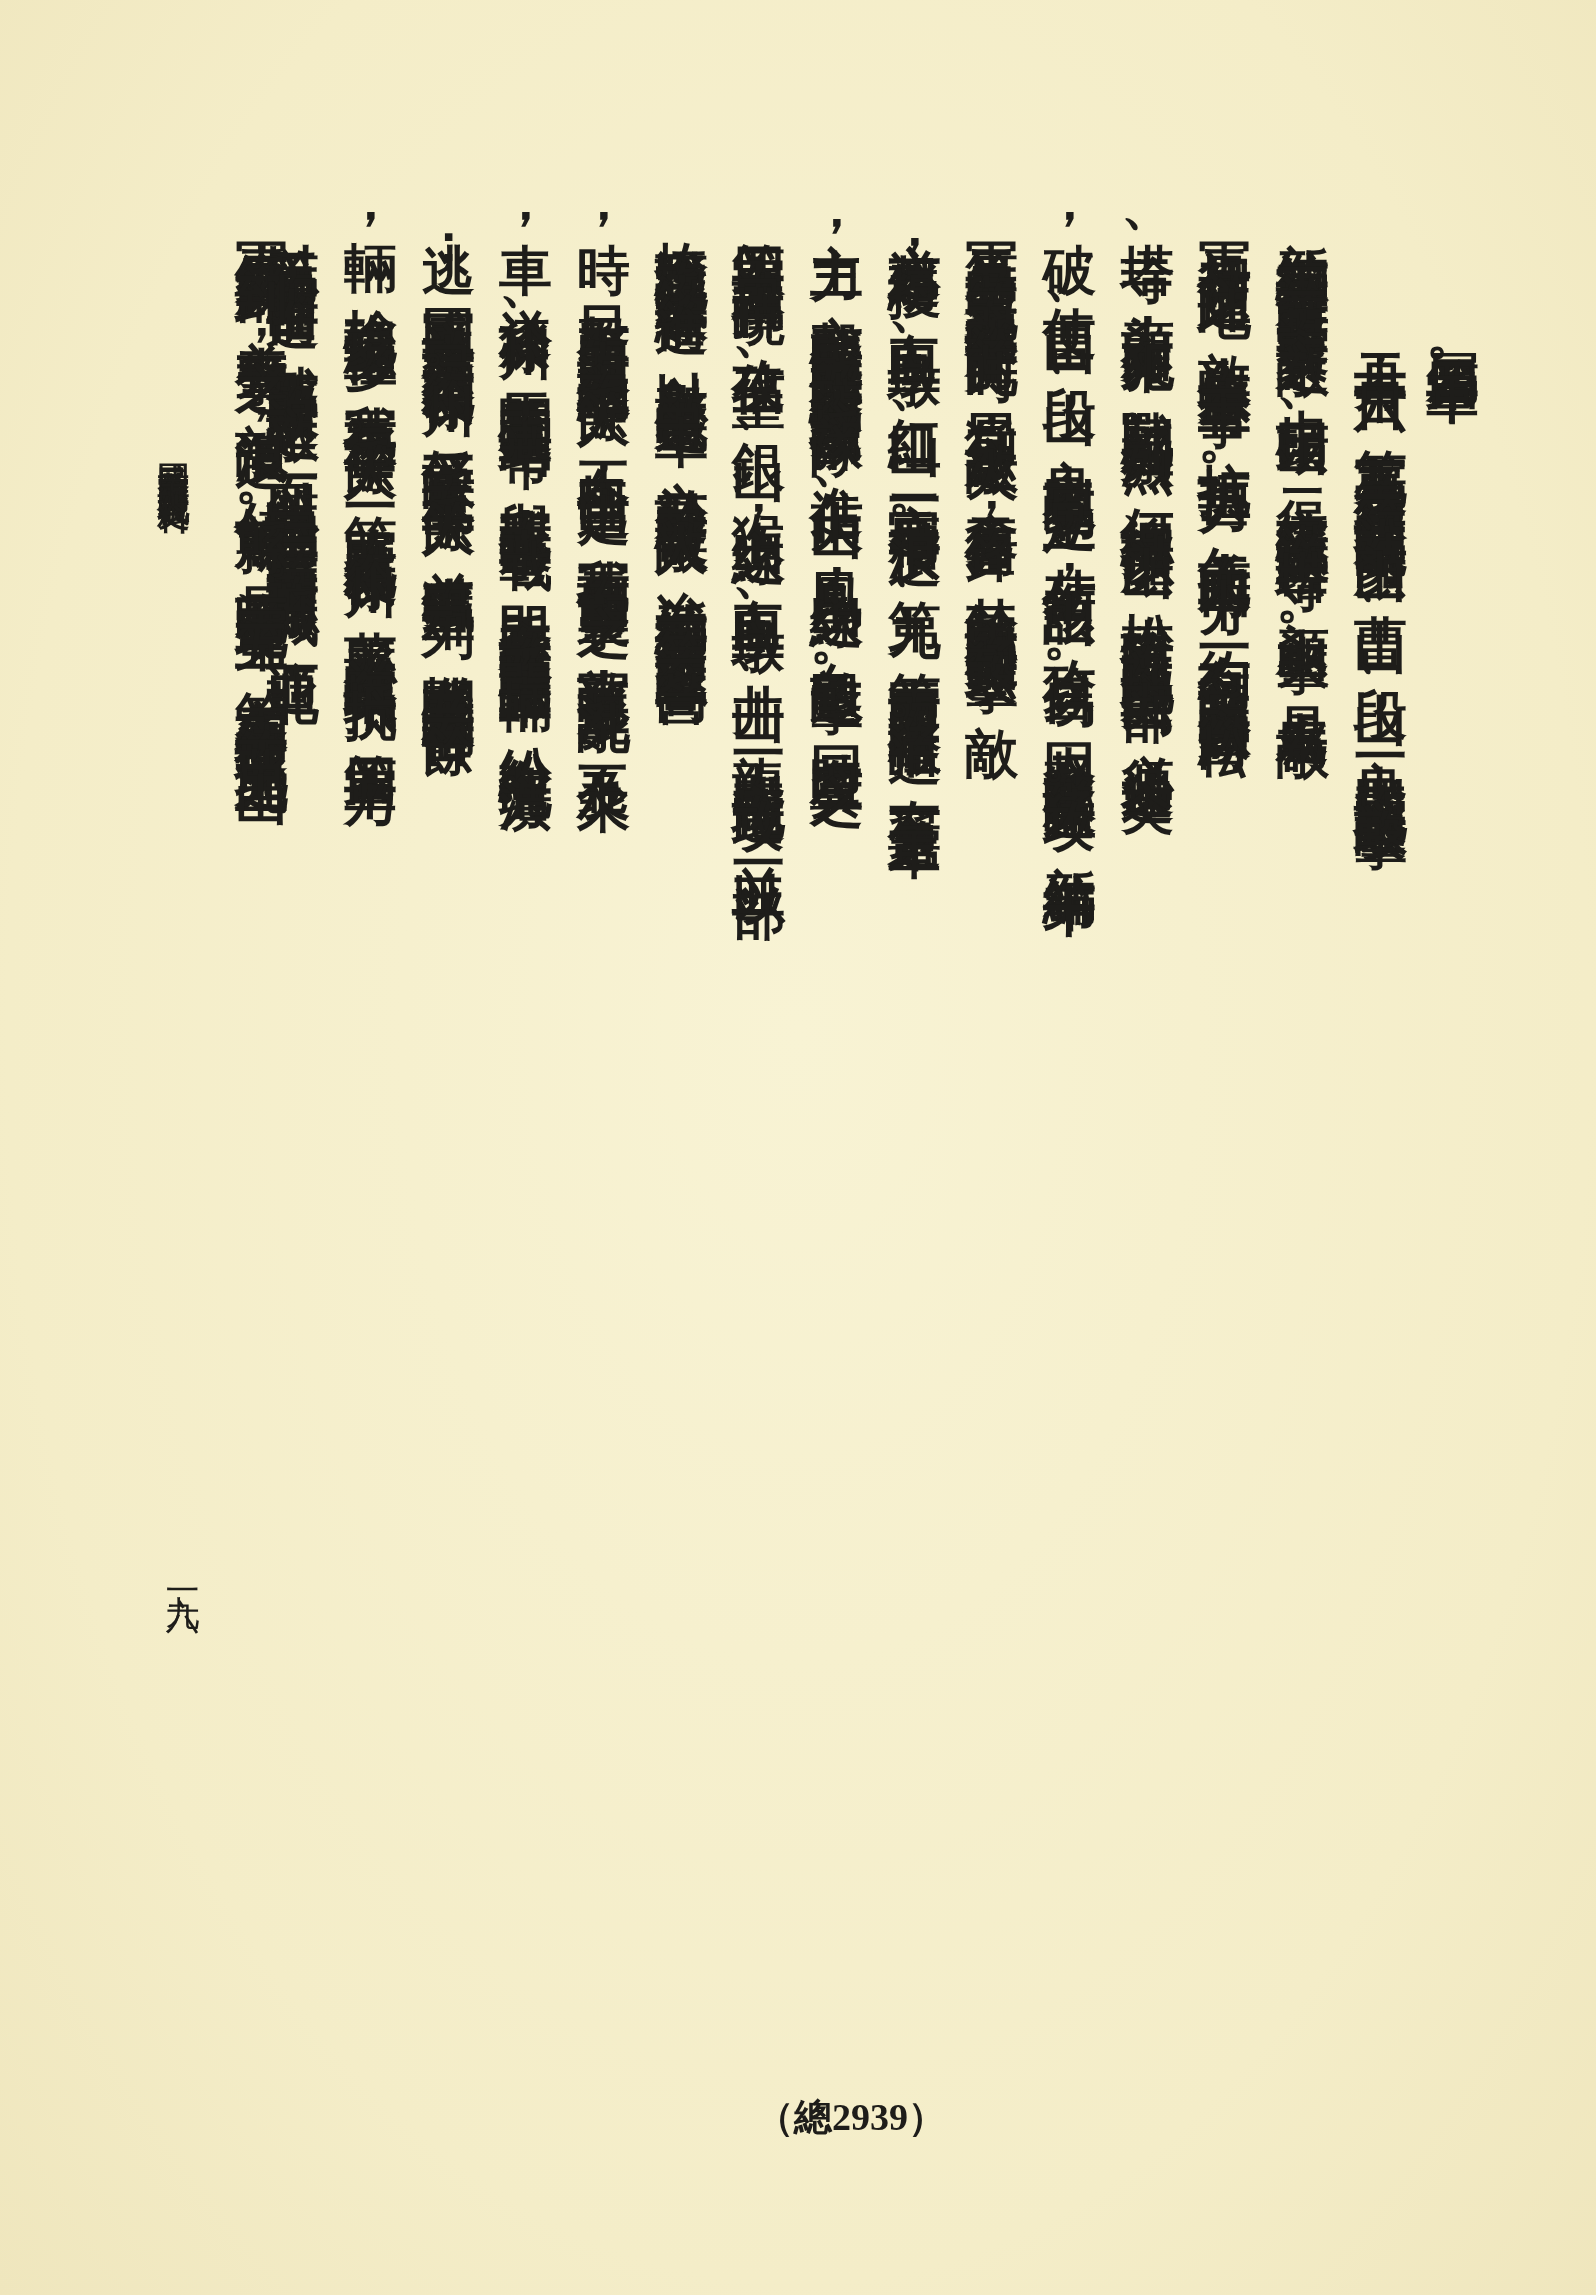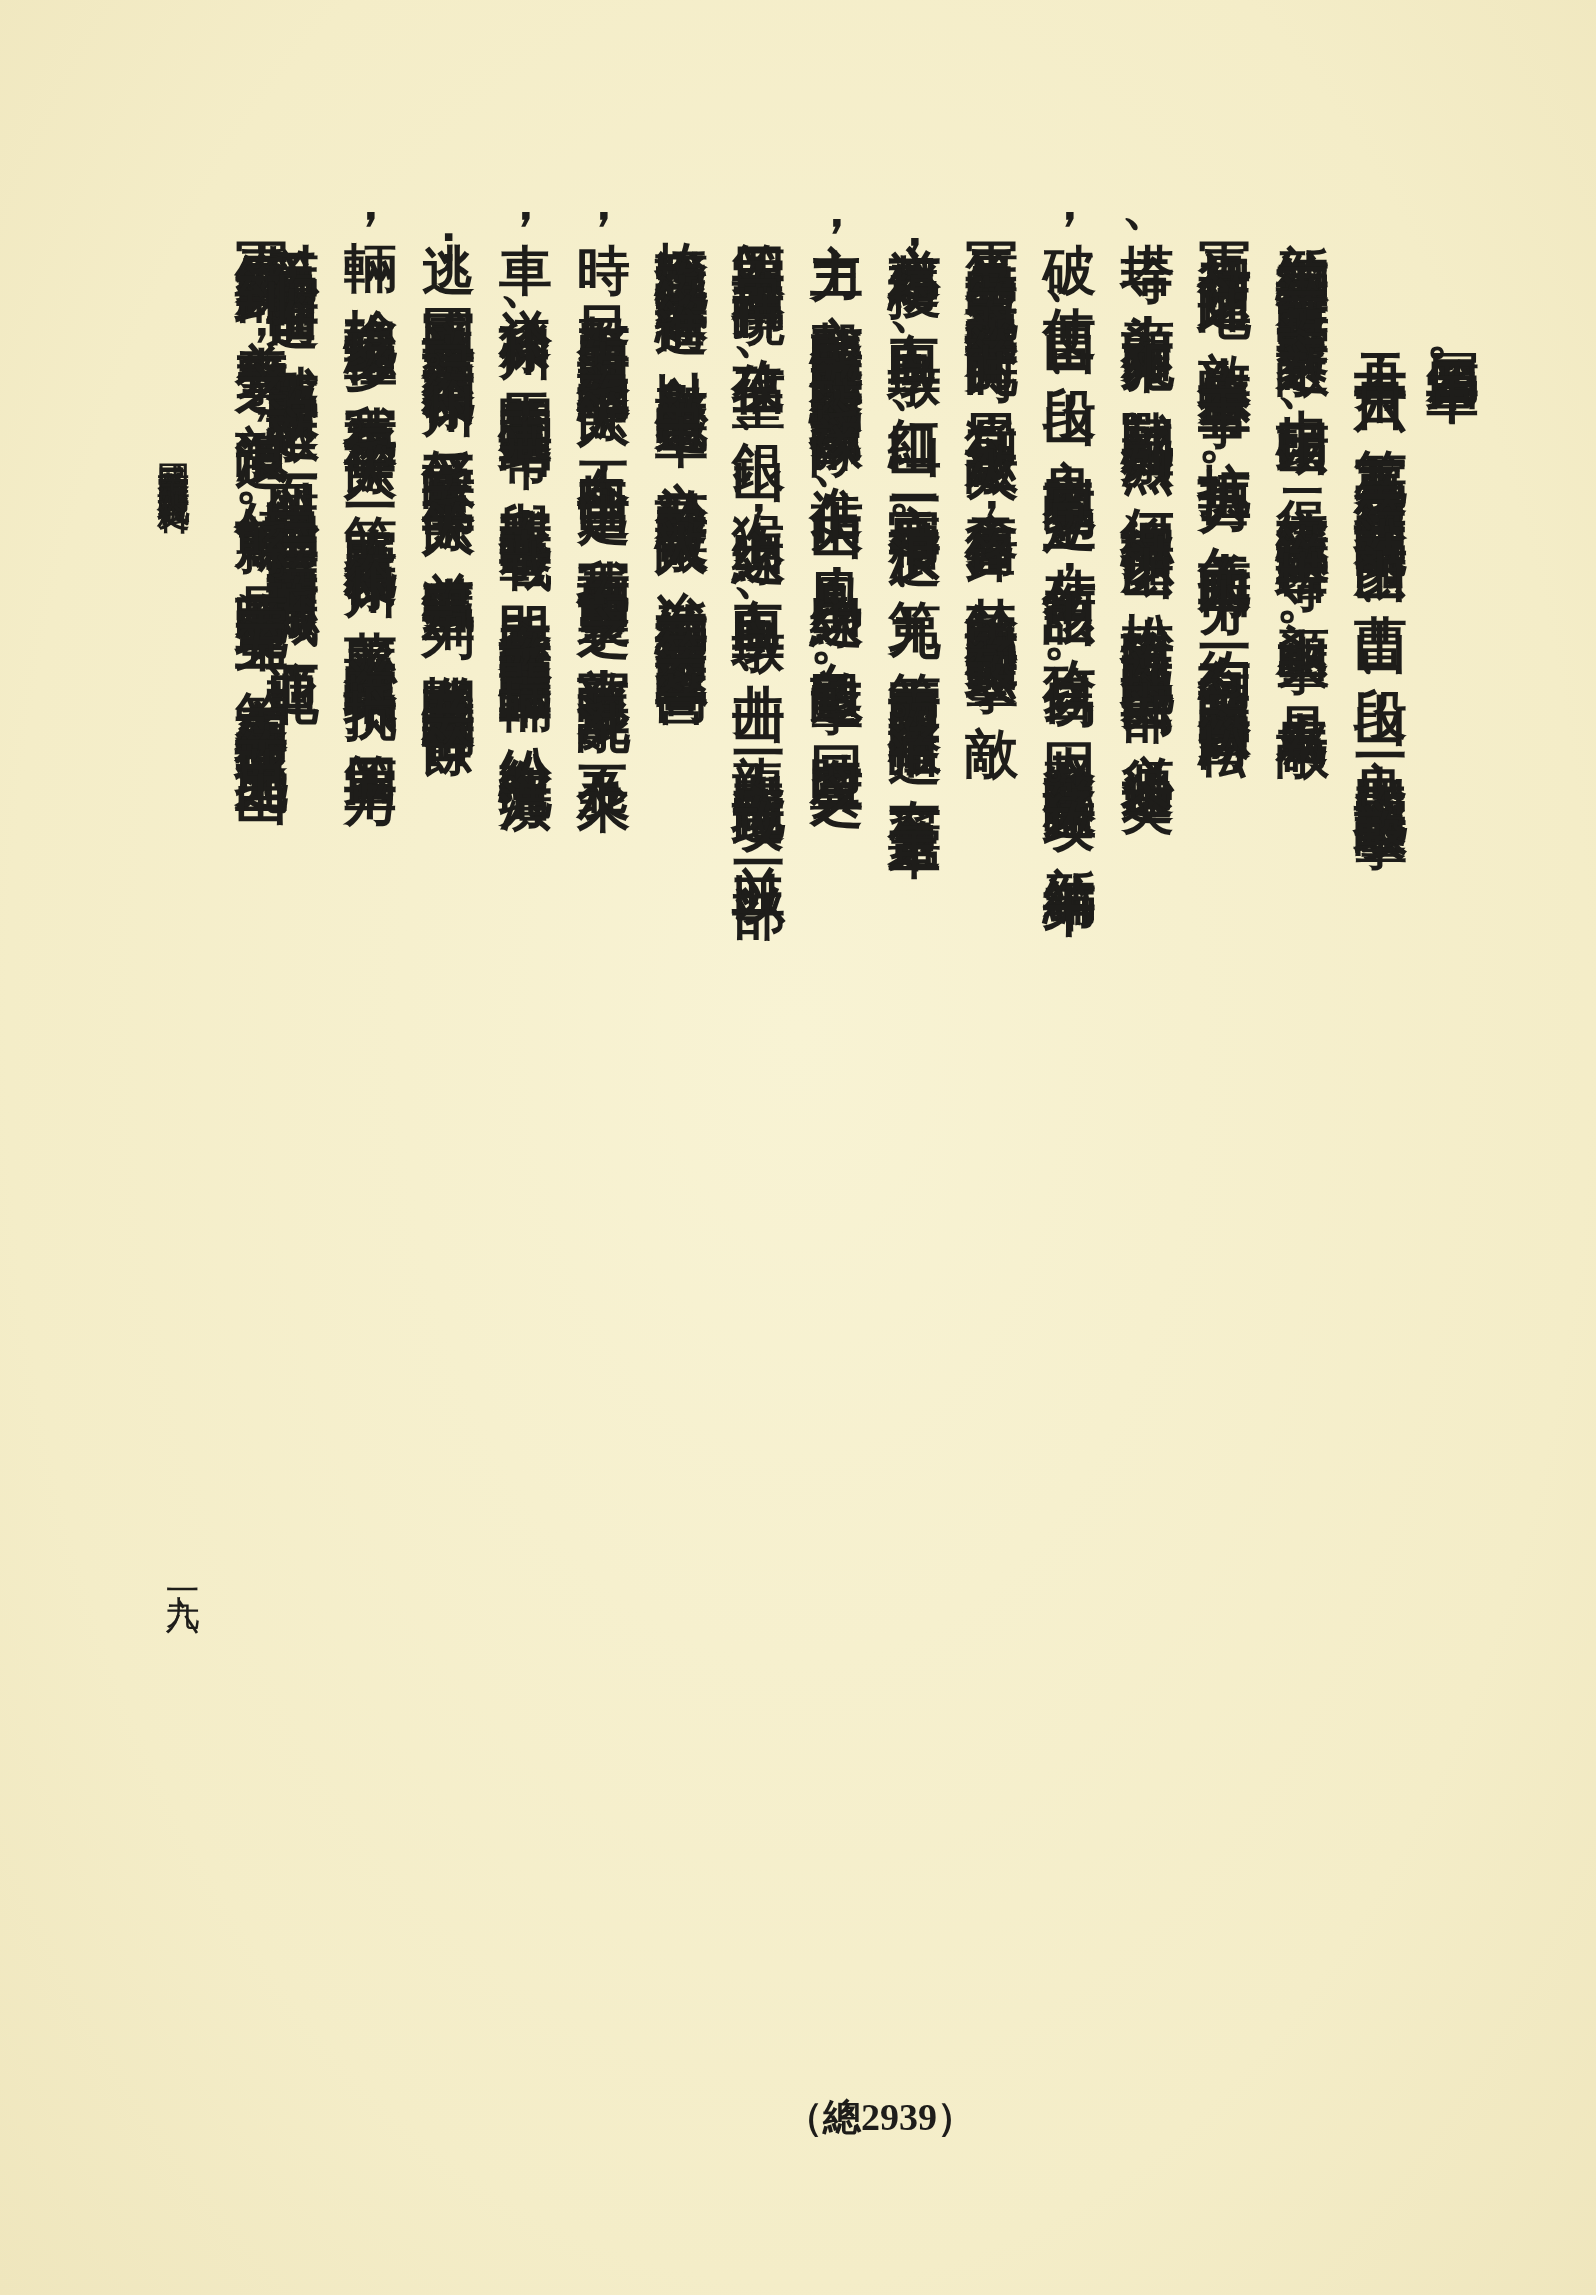--- a/index.html
+++ b/index.html
@@ -41,21 +41,21 @@
   .folio {
     position: absolute;
     left: 162px; top: 1574px;
     writing-mode: vertical-rl;
     text-orientation: upright;
     font-size: 34px;
     letter-spacing: 1.9px;
   }
   .page-total {
     position: absolute;
-    left: 785px; top: 2092px;
+    left: 756px; top: 2092px;
     font-size: 38px;
     font-family: "Liberation Serif", serif;
     font-weight: bold;
   }
 </style>
 </head>
 <body>
 
 <div class="page-bg"></div>
 

